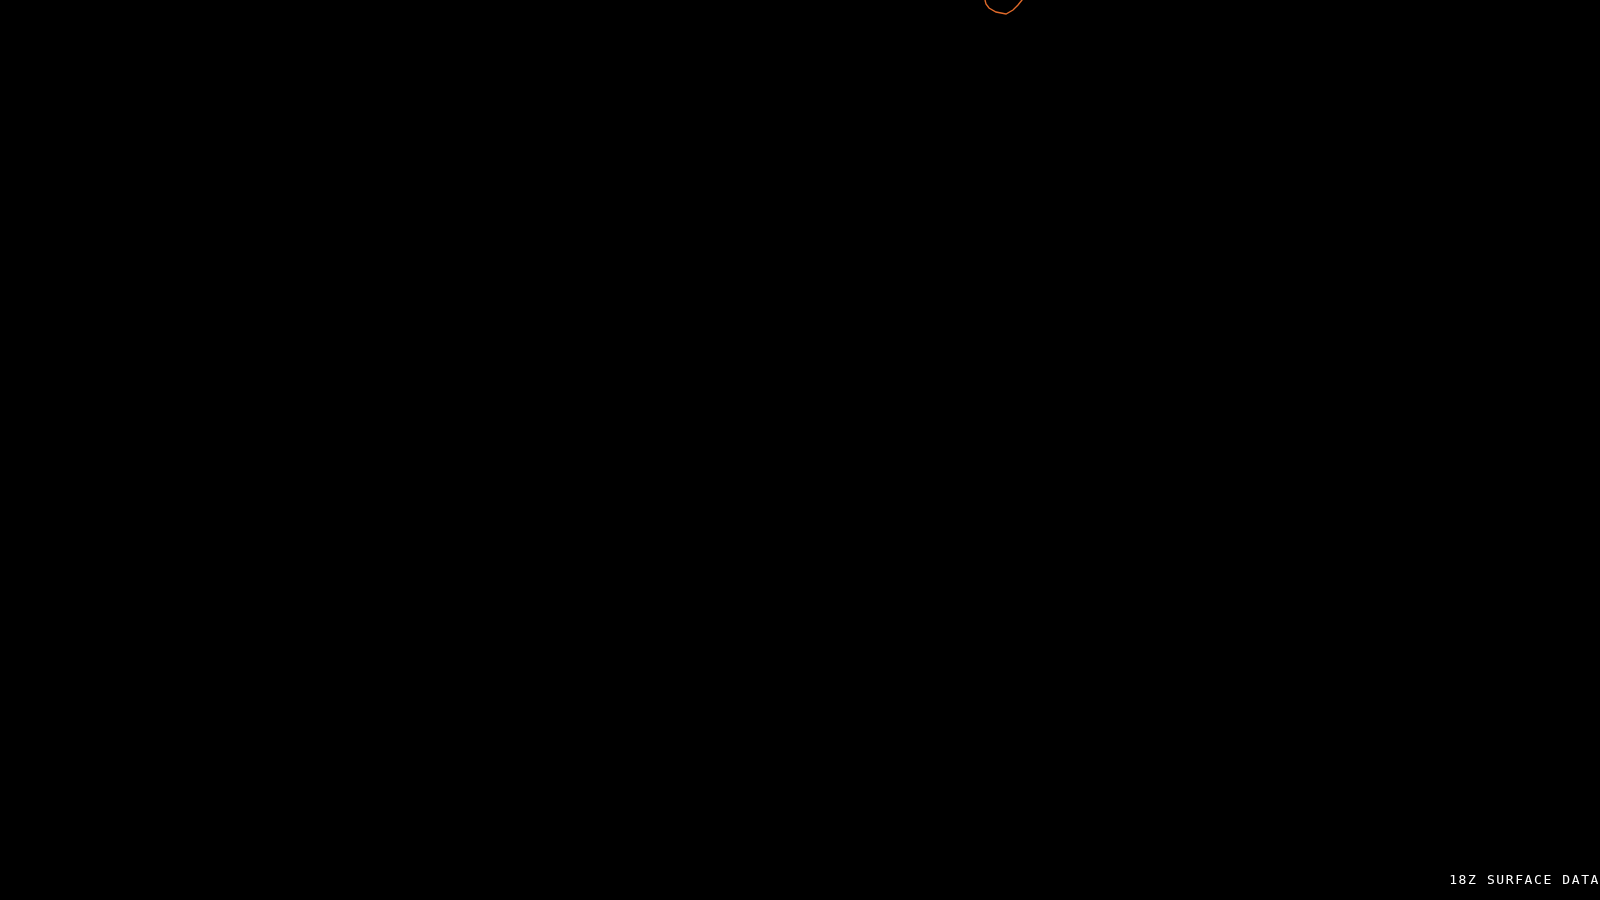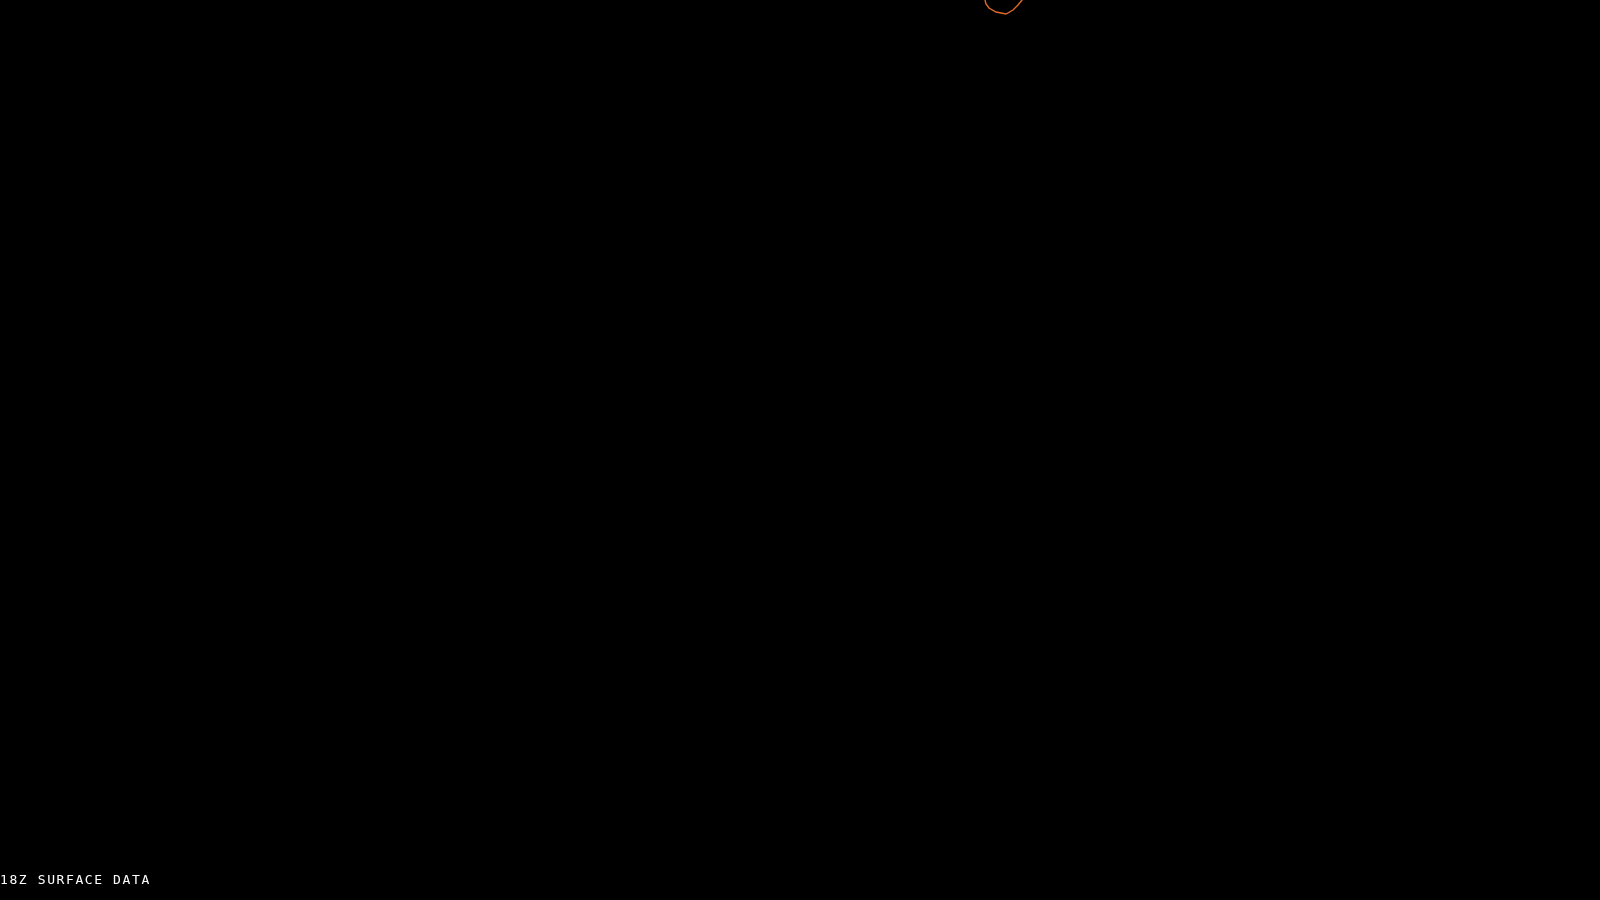--- a/index.html
+++ b/index.html
@@ -30,21 +30,21 @@
     width: 1600px;
     height: 900px;
     display: block;
   }
   
   #caption {
     position: absolute;
     left: 0;
     top: 872px;
     width: 1600px;
-    text-align: left;
+    text-align: right;
     color: #ffffff;
     font-family: "DejaVu Sans Mono", monospace;
     font-size: 13px;
     letter-spacing: 1.6px;
     white-space: pre;
   }
 </style>
 </head>
 <body>
 

